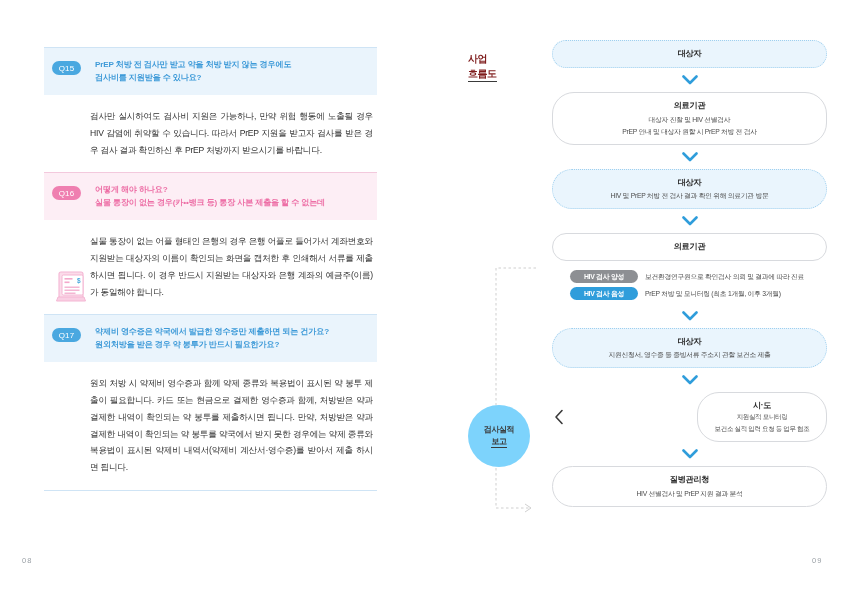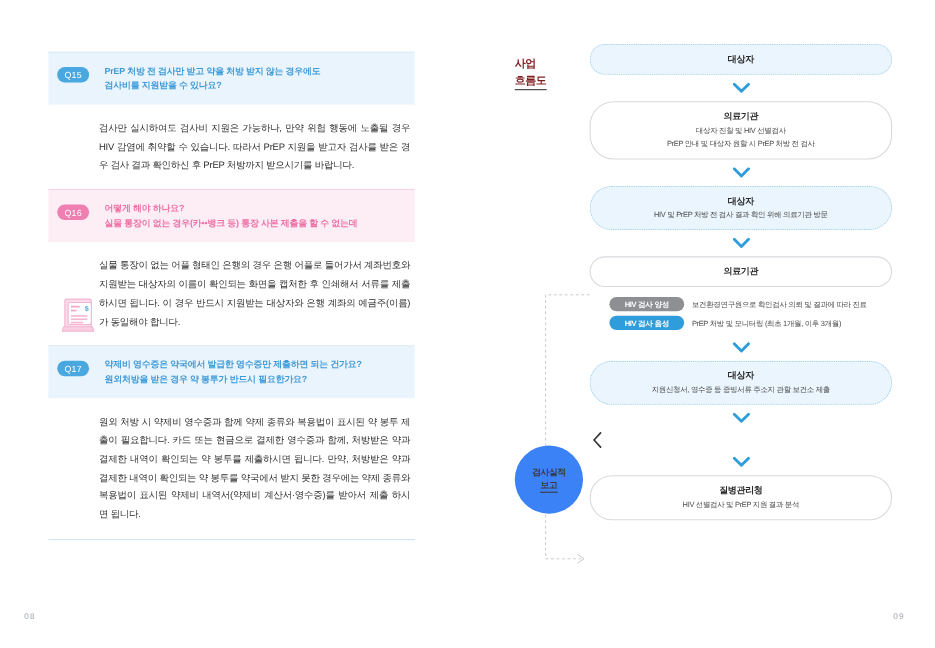--- a/index.html
+++ b/index.html
@@ -121,21 +121,21 @@
     font-size: 10px;
     font-weight: bold;
     color: #7f1d1d;
     line-height: 1.45;
     letter-spacing: -0.5px;
   }
   .flow-title .ul { border-bottom: 1.4px solid #3a3a3a; display: inline-block; padding-bottom: 0px;}
 
   .flow-col {
     position: absolute;
-    left: 68px;
+    left: 84px;
     top: 0px;
     width: 275px;
   }
 
   .node {
     box-sizing: border-box;
     width: 100%;
     border-radius: 22px;
     text-align: center;
     padding: 7px 8px;
@@ -231,21 +231,21 @@
   }
 
   
   .report-circle {
     position: absolute;
     left: 0px;
     top: 365px;
     width: 62px;
     height: 62px;
     border-radius: 50%;
-    background: #3b82f6;
+    background: #7dd3fc;
     display: flex;
     flex-direction: column;
     align-items: center;
     justify-content: center;
     font-size: 8px;
     font-weight: bold;
     color: #3a3a3a;
     letter-spacing: -0.4px;
     line-height: 1.45;
   }
@@ -409,20 +409,25 @@
             <path d="M1.5 1.5 L8 8 L14.5 1.5" fill="none" stroke="#2f9ddb" stroke-width="2.6" stroke-linecap="round" stroke-linejoin="round"></path>
           </svg>
       </div>
 
       <div class="pair-row">
         <div class="pair-arrow">
           <svg width="10" height="16" viewBox="0 0 10 16">
               <path d="M8 1.5 L2 8 L8 14.5" fill="none" stroke="#3a3a3a" stroke-width="1.6" stroke-linecap="round" stroke-linejoin="round"></path>
             </svg>
         </div>
+        <div class="pair-node">
+          <div class="n-title">시·도</div>
+          <div class="n-line">지원실적 모니터링</div>
+          <div class="n-line">보건소 실적 입력 요청 등 업무 협조</div>
+        </div>
       </div>
 
       <div class="arrow">
         <svg width="16" height="10" viewBox="0 0 16 10">
             <path d="M1.5 1.5 L8 8 L14.5 1.5" fill="none" stroke="#2f9ddb" stroke-width="2.6" stroke-linecap="round" stroke-linejoin="round"></path>
           </svg>
       </div>
 
       <div class="node">
         <div class="n-title">질병관리청</div>

